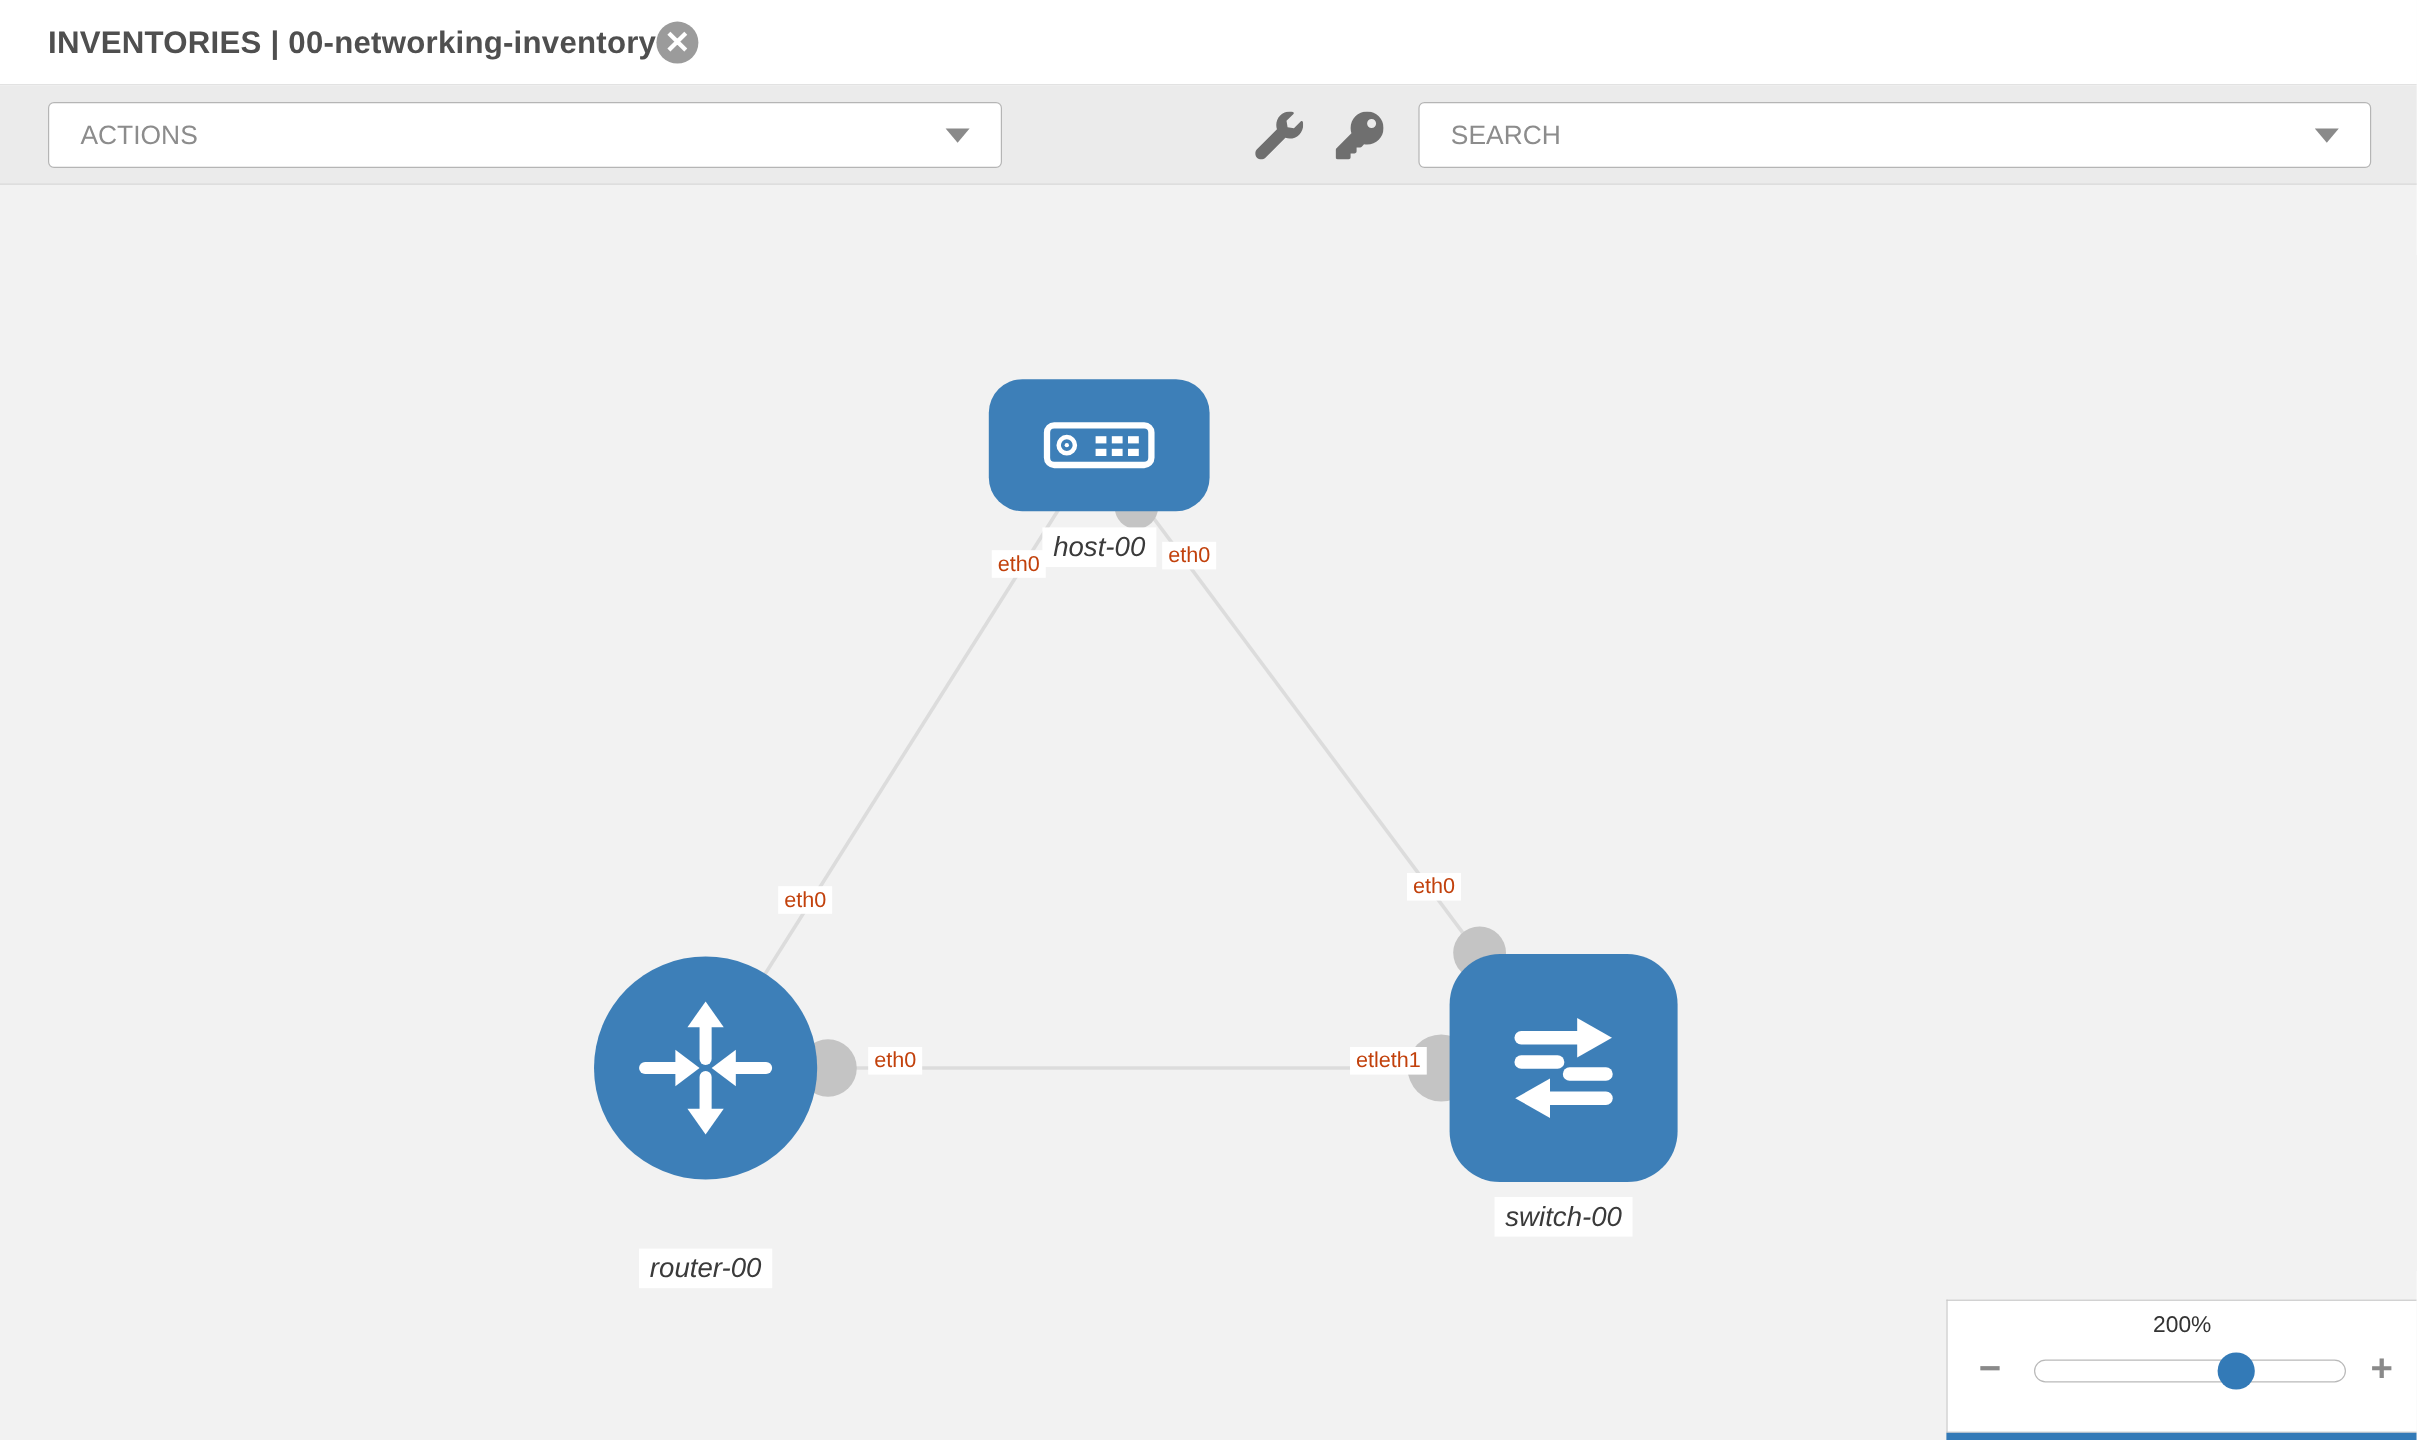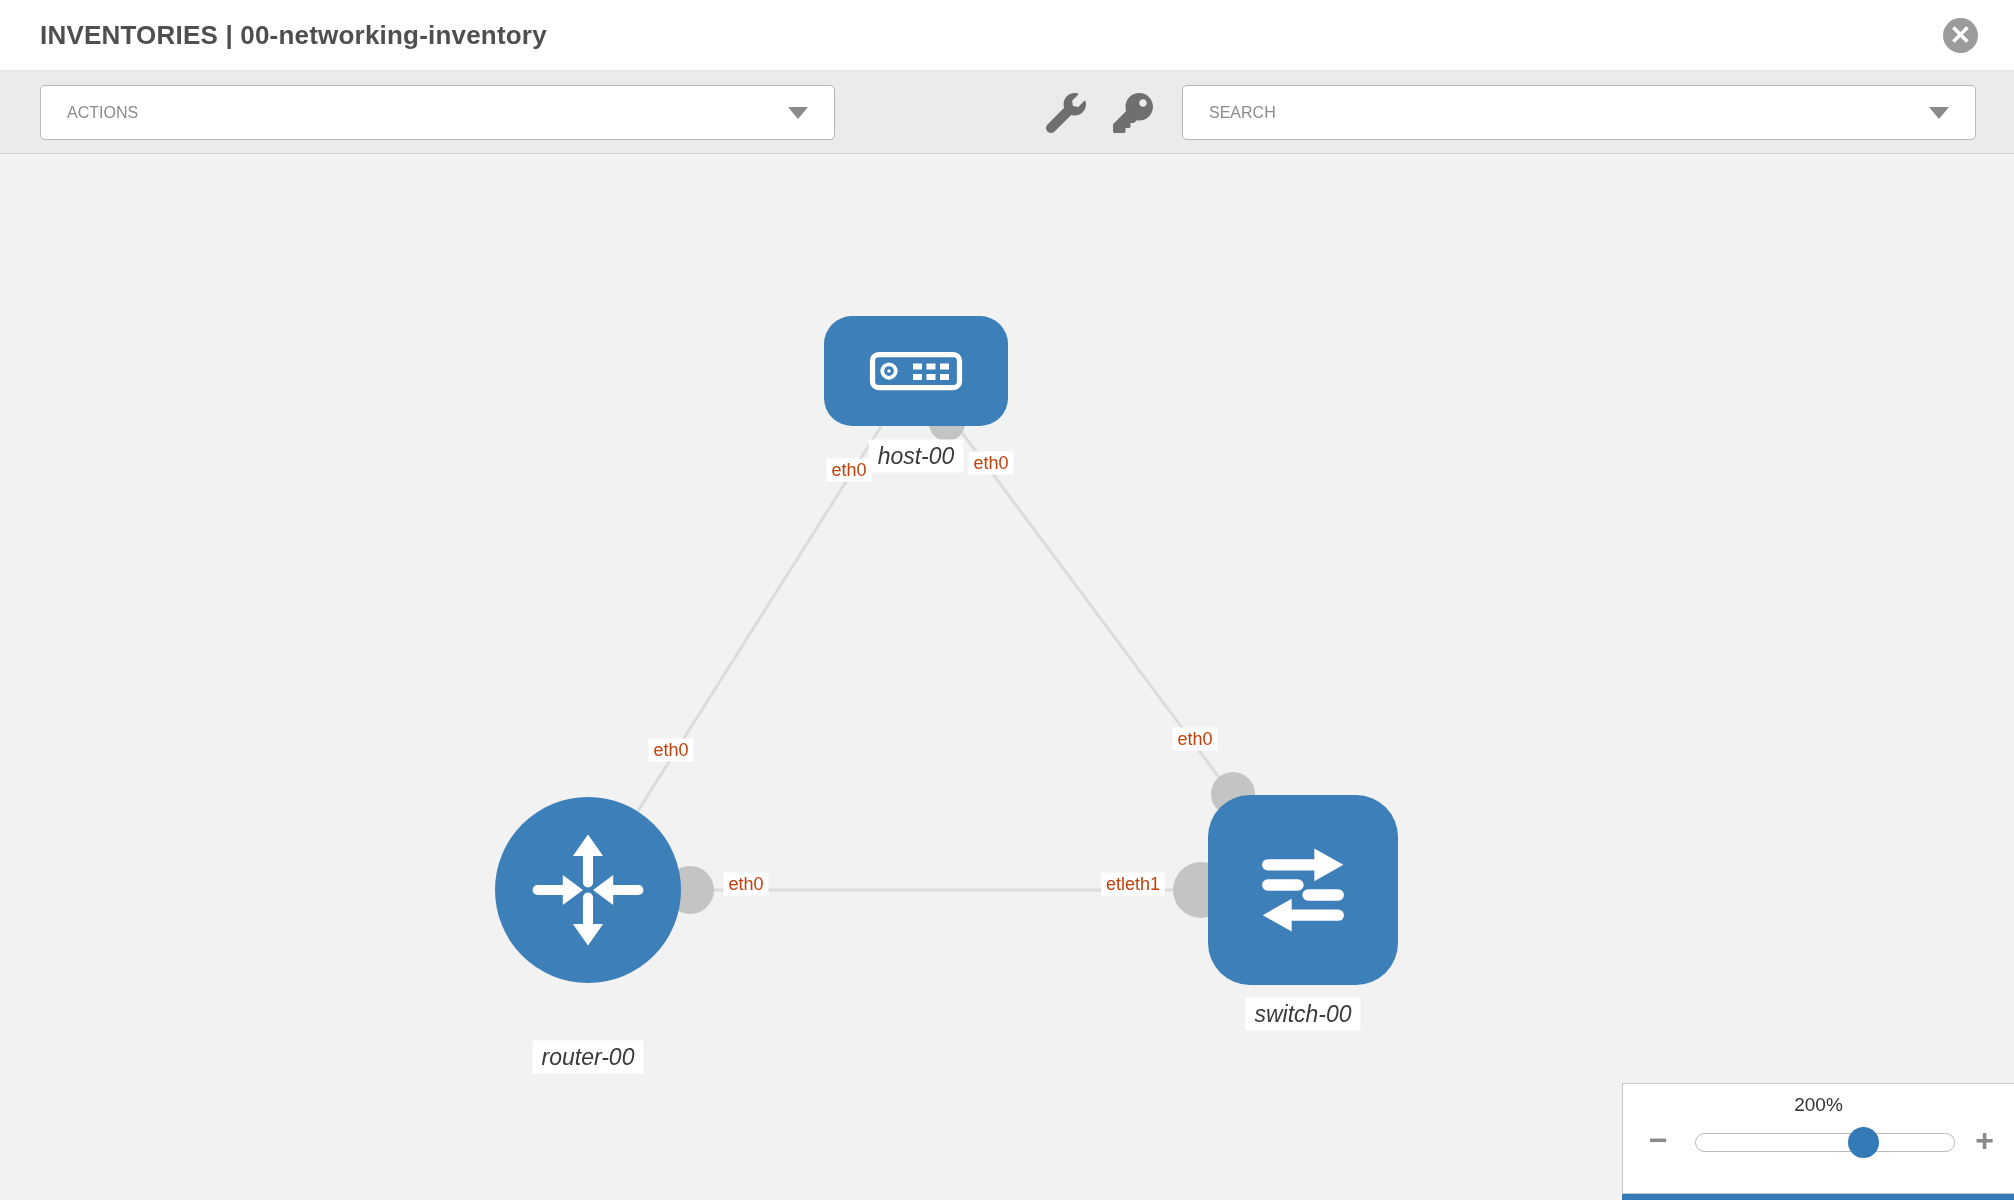--- a/index.html
+++ b/index.html
@@ -11,21 +11,21 @@
     position:relative;
   }
 
   
   .header {
     height:71px;
     background:#ffffff;
     border-bottom:1px solid #e2e2e2;
     display:flex;
     align-items:center;
-    justify-content:space-between;
+    justify-content:flex-start;
     padding:0 36px 0 40px;
   }
   .page-title {
     font-size:26px;
     font-weight:bold;
     color:#4f4f4f;
     letter-spacing:0.2px;
   }
   .close-btn {
     width:35px; height:35px;
@@ -50,21 +50,21 @@
     position:absolute;
     top:14px;
     height:55px;
     background:#ffffff;
     border:1px solid #b5b5b5;
     border-radius:5px;
     display:flex;
     align-items:center;
     justify-content:space-between;
     padding:0 26px;
-    font-size:16px;
+    font-size:22px;
     color:#8c8c8c;
     cursor:pointer;
   }
   .select.actions { left:40px;  width:795px; }
   .select.search  { left:1182px; width:794px; }
   .caret {
     width:0; height:0;
     border-left:10px solid transparent;
     border-right:10px solid transparent;
     border-top:12px solid #8a8a8a;
@@ -272,21 +272,21 @@
 
   <div class="node-label" style="left:916px; top:302px;">host-00</div>
   <div class="node-label" style="left:588px; top:858px;margin-top:45px;">router-00</div>
   <div class="node-label" style="left:1303px; top:860px;">switch-00</div>
 
   <div class="if-label" style="left:849px;  top:316px;">eth0</div>
   <div class="if-label" style="left:991px;  top:309px;">eth0</div>
   <div class="if-label" style="left:671px;  top:596px;">eth0</div>
   <div class="if-label" style="left:746px;  top:730px;">eth0</div>
   <div class="if-label" style="left:1195px; top:585px;">eth0</div>
-  <div class="if-label" style="left:1133px; top:730px;">etleth1</div>
+  <div class="if-label" style="left:1157px; top:730px;">etleth1</div>
 
   <div class="zoom-panel">
     <div class="zoom-percent">200%</div>
     <div class="zoom-minus">−</div>
     <div class="zoom-track">
       <div class="zoom-handle"></div>
     </div>
     <div class="zoom-plus">+</div>
   </div>
   <div class="bottom-blue-strip"></div>

